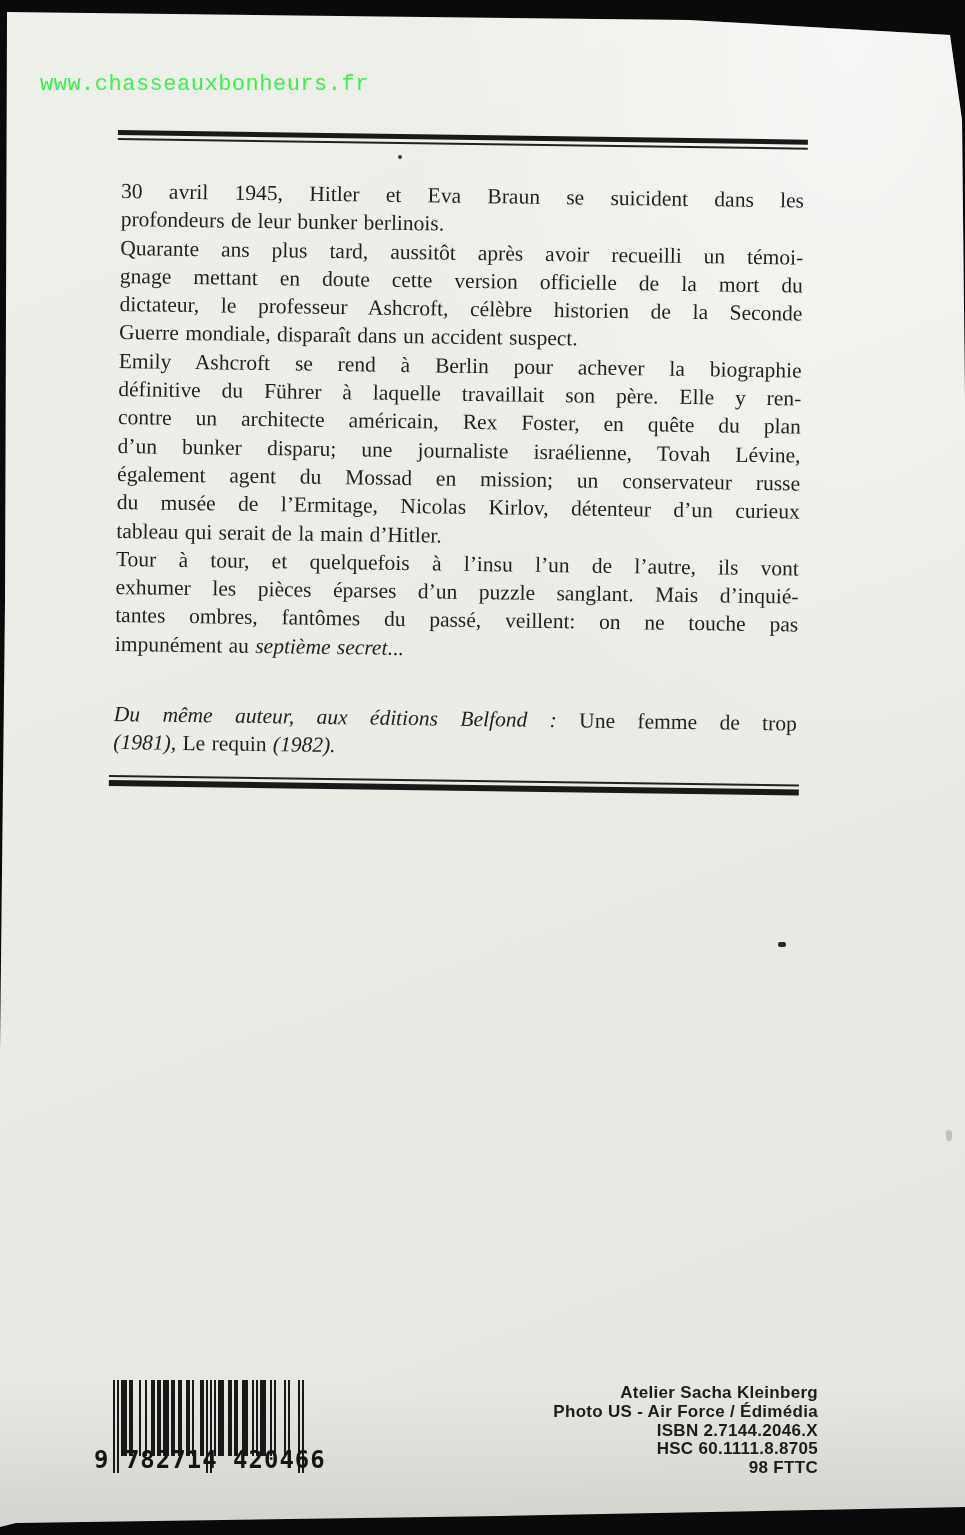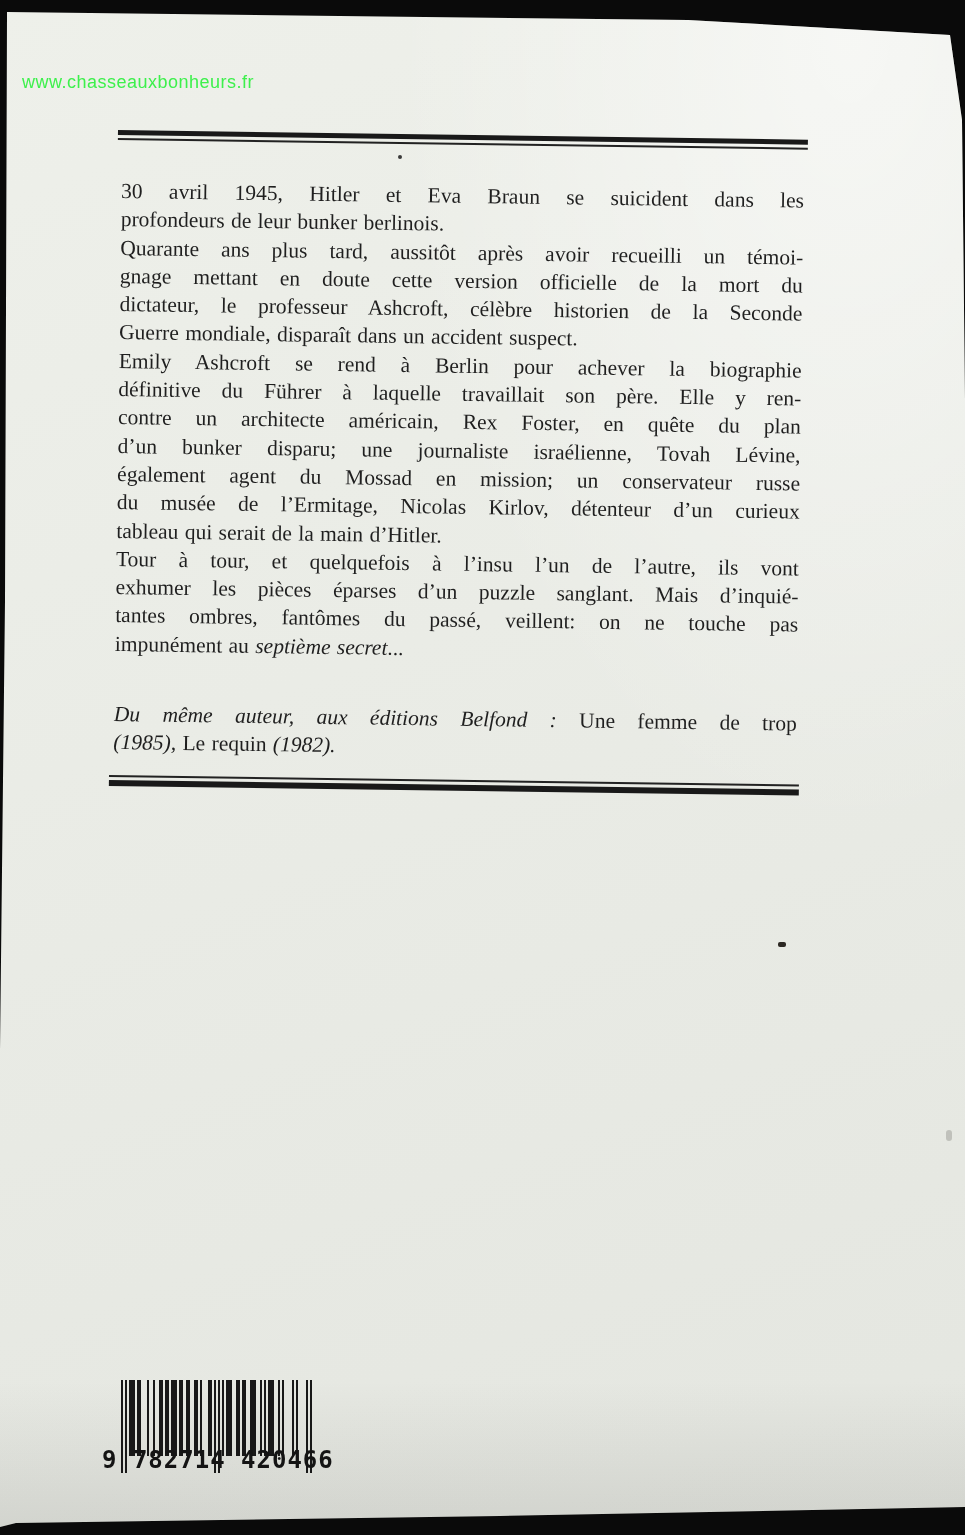--- a/index.html
+++ b/index.html
@@ -8,38 +8,38 @@
   
   .book{position:absolute;inset:0;
         background:linear-gradient(160deg,#eef0ea 0%,#eaece6 42%,#e4e6e0 100%);
         clip-path:polygon(7px 12px,688px 20px,950px 35px,962px 120px,965px 400px,
                           965px 1507px,500px 1516px,16px 1523px,0px 1527px,
                           0px 1050px,5px 600px);}
   .book::after{content:"";position:absolute;inset:0;pointer-events:none;
         background:radial-gradient(ellipse at 88% 2%,rgba(255,255,255,.55),rgba(255,255,255,0) 38%),
                    linear-gradient(180deg,rgba(0,0,0,0) 90%,rgba(60,60,55,.12) 100%);}
   
-  .watermark{position:absolute;left:22px;top:72px;
-        font-family:Liberation Sans, sans-serif;font-size:18px;letter-spacing:.5px;
+  .watermark{position:absolute;left:40px;top:72px;
+        font-family:Liberation Mono, monospace;font-size:22px;letter-spacing:.5px;
         color:#3df04c;}
   
   .top-content{position:absolute;left:118px;top:130px;width:690px;
         transform:rotate(0.8deg);transform-origin:0 0;color:#1f1f1f;}
   .rule .thick{height:5px;background:#191919;}
   .rule .gap{height:3px;}
   .rule .thin{height:2px;background:#222;}
   .blurb{margin:37px 3px 0 4px;width:683px;}
   .author-note{margin:42px 3px 0 4px;width:683px;}
   .line{font-size:21.5px;line-height:28.3px;height:28.3px;overflow:hidden;
         text-align:justify;text-align-last:justify;word-spacing:1px;}
   .line.end{text-align-last:left;}
   .line .it{font-style:italic;}
   .bottom-rule{margin-top:18px;}
   
-  .barcode{position:absolute;left:113px;top:1380px;margin-left:8px;}
+  .barcode{position:absolute;left:113px;top:1380px;}
   .bars{display:flex;align-items:flex-start;width:193px;}
   .module{flex:0 0 2.03px;height:76px;}
   .module.guard{height:93px;}
   .module.on{background:#181818;}
   .barcode-number{position:absolute;left:-19px;top:66px;white-space:pre;
         font-family:"DejaVu Sans Mono",monospace;font-size:24px;font-weight:700;
         letter-spacing:1px;color:#141414;}
   
   .credits{position:absolute;right:147px;top:1384px;text-align:right;
         font-family:"Liberation Sans",sans-serif;font-size:17px;line-height:18.8px;
@@ -79,21 +79,21 @@
         <div class="line"><span>du musée de l’Ermitage, Nicolas Kirlov, détenteur d’un curieux</span></div>
         <div class="line end"><span>tableau qui serait de la main d’Hitler.</span></div>
         <div class="line"><span>Tour à tour, et quelquefois à l’insu l’un de l’autre, ils vont</span></div>
         <div class="line"><span>exhumer les pièces éparses d’un puzzle sanglant. Mais d’inquié-</span></div>
         <div class="line"><span>tantes ombres, fantômes du passé, veillent: on ne touche pas</span></div>
         <div class="line end"><span>impunément au </span><span class="it">septième secret</span><span>...</span></div>
       </div>
 
     <div class="author-note" id="author-note">
         <div class="line"><span class="it">Du même auteur, aux éditions Belfond : </span><span>Une femme de trop</span></div>
-        <div class="line end"><span class="it">(1985),</span><span> Le requin </span><span class="it">(1982).</span></div>
+        <div class="line end"><span class="it">(1981),</span><span> Le requin </span><span class="it">(1982).</span></div>
       </div>
 
     <div class="rule bottom-rule">
       <div class="thin"></div>
       <div class="gap"></div>
       <div class="thick" style="height:6px"></div>
     </div>
   </div>
 
   <div class="barcode">
@@ -190,17 +190,24 @@
         <div class="module"></div>
         <div class="module"></div>
         <div class="module"></div>
         <div class="module on guard"></div>
         <div class="module guard"></div>
         <div class="module on guard"></div>
       </div>
     <div class="barcode-number">9 782714 420466</div>
   </div>
 
+  <div class="credits" id="credits">
+      <div>Atelier Sacha Kleinberg</div>
+      <div>Photo US - Air Force / Édimédia</div>
+      <div>ISBN 2.7144.2046.X</div>
+      <div>HSC 60.1111.8.8705</div>
+      <div>98 FTTC</div>
+    </div>
 
   <div class="speck1"></div>
   <div class="speck2"></div>
   <div class="speck3"></div>
 </div>
 
 </body></html>

